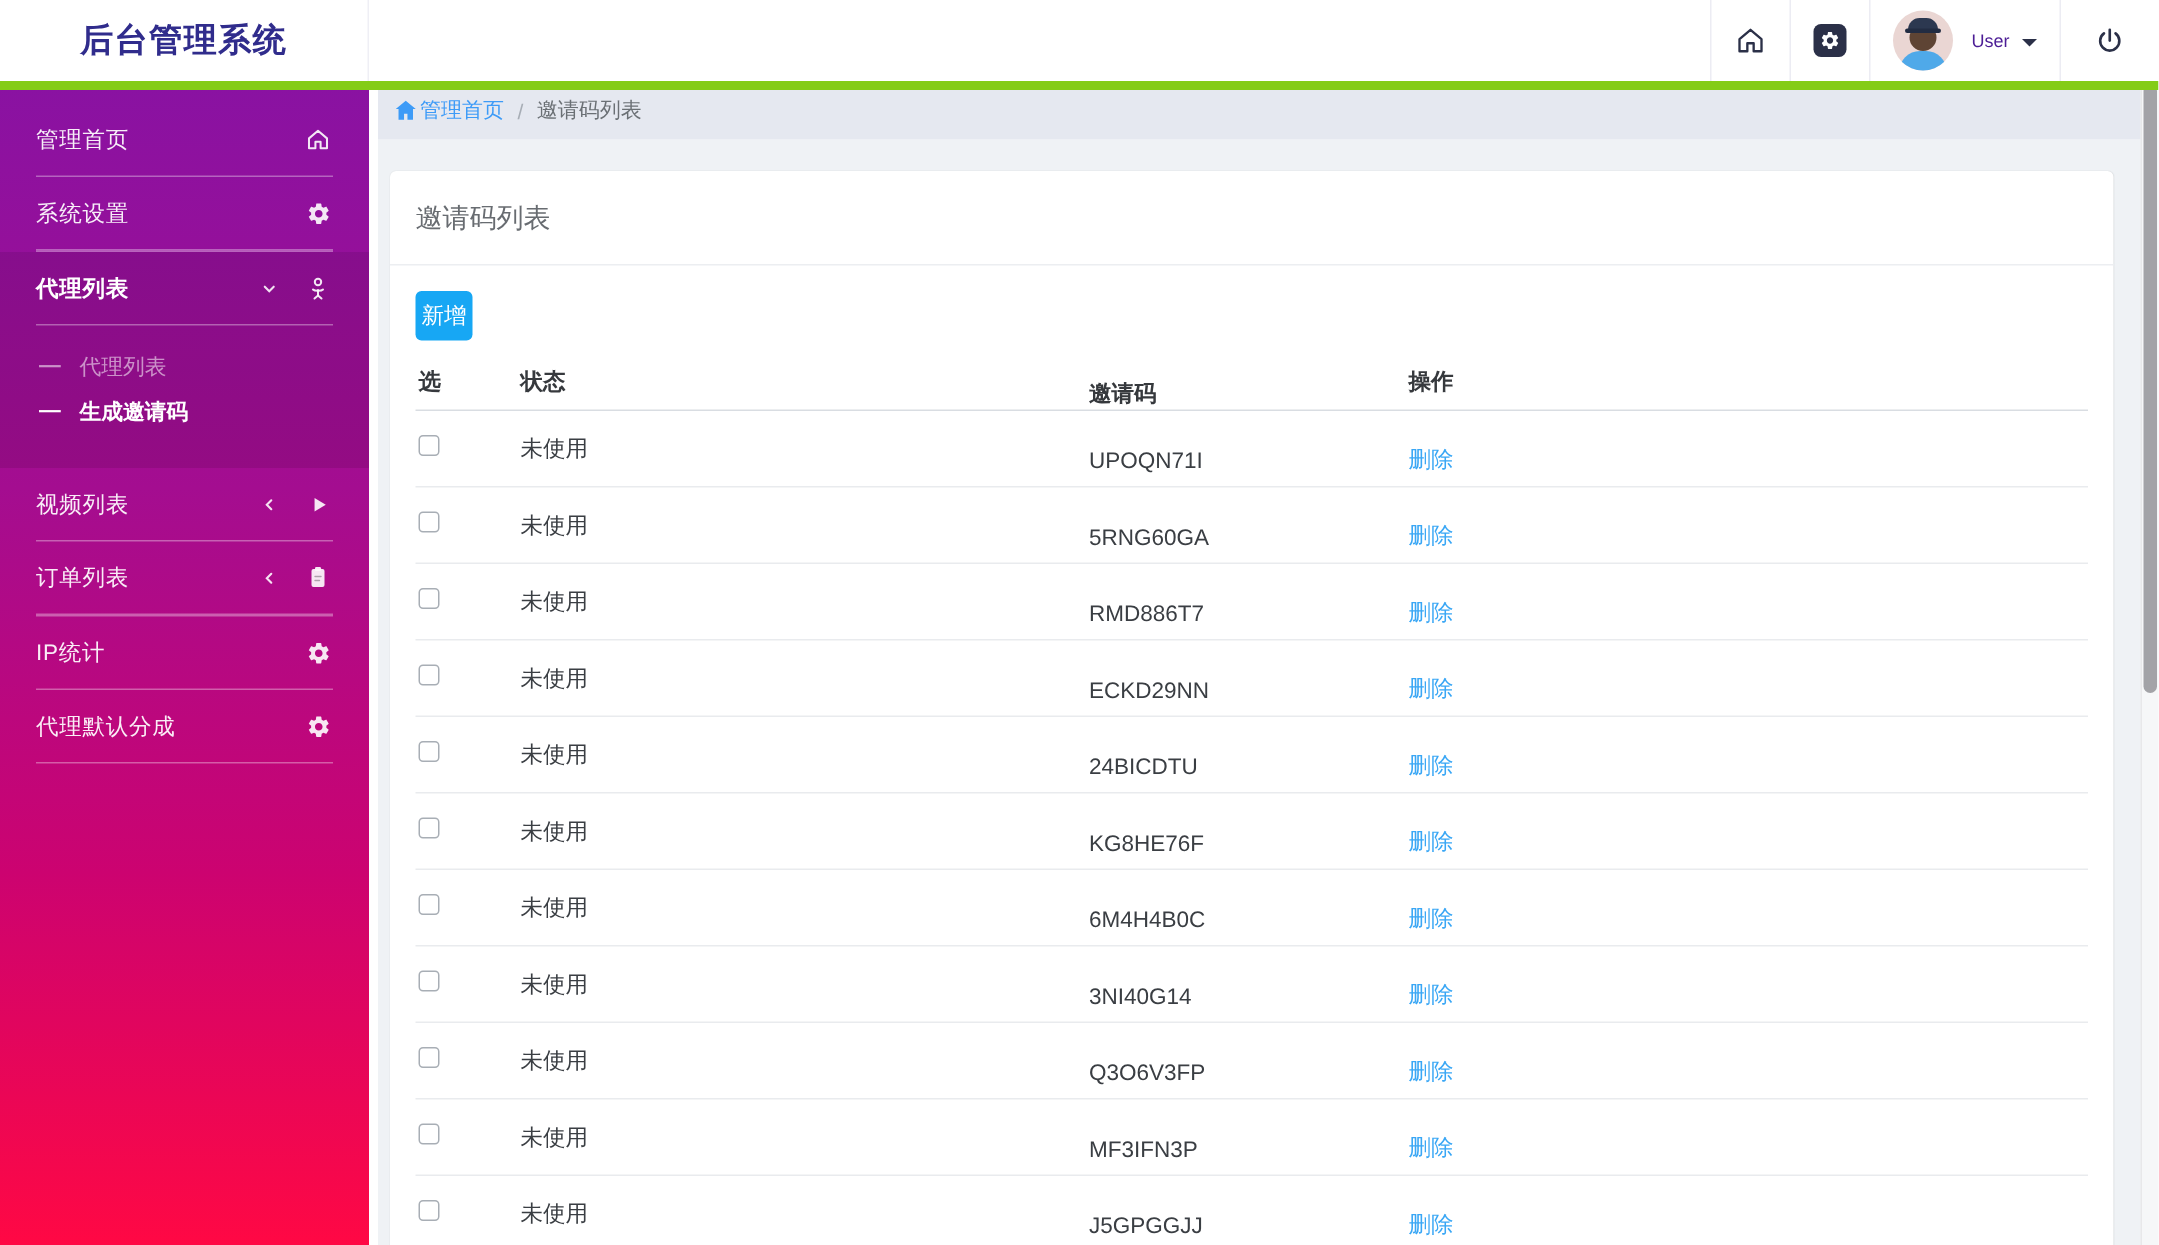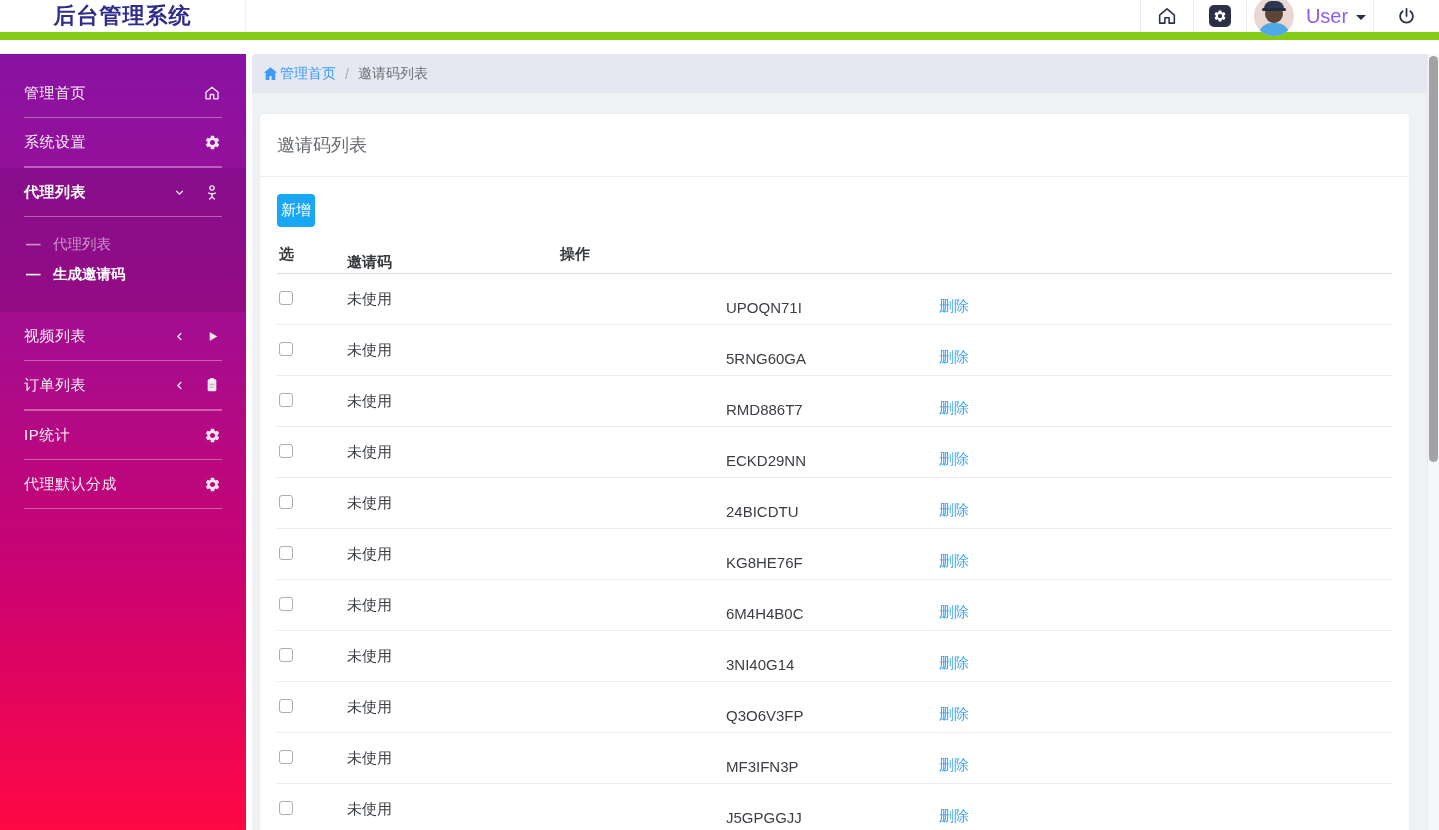--- a/index.html
+++ b/index.html
@@ -5,22 +5,22 @@
   * { box-sizing: border-box; }
   html,body { margin:0; padding:0; }
   body {
     width:1439px; height:830px; overflow:hidden; position:relative;
     font-family:"Liberation Sans","DejaVu Sans",sans-serif;
     background:#ffffff;
   }
 
   
   .header {
-    position:absolute; top:0; left:0; width:1439px; height:40px;
-    background:#ffffff; border-bottom:8px solid #84cc16;
+    position:absolute; top:0; left:0; width:1439px; height:60px;
+    background:#ffffff; border-bottom:6px solid #84cc16;
     display:flex; align-items:stretch; z-index:10;
   }
   .logo {
     width:246px; display:flex; align-items:center; justify-content:center;
     font-size:22px; font-weight:bold; color:#302C8C;
     border-right:1px solid #EFEFF5; letter-spacing:1px;
   }
   .header-spacer { flex:1; }
   .header-actions { display:flex; height:100%; }
   .h-section {
@@ -36,21 +36,21 @@
     display:flex; align-items:center; justify-content:center;
   }
   .avatar {
     width:40px; height:40px; border-radius:50%; background:#EAD6D3;
     position:relative; overflow:hidden; margin-right:12px; flex:none;
   }
   .avatar .head { position:absolute; left:11px; top:9px; width:18px; height:18px; border-radius:50%; background:#5E4434; }
   .avatar .cap  { position:absolute; left:10px; top:5px; width:20px; height:10px; border-radius:10px 10px 3px 3px; background:#2C3850; }
   .avatar .brim { position:absolute; left:8px; top:12px; width:24px; height:3px; border-radius:2px; background:#222C42; }
   .avatar .shirt{ position:absolute; left:4px; top:27px; width:32px; height:18px; border-radius:14px 14px 0 0; background:#4FA9E9; }
-  .user-label { font-size:20px; color:#8b5cf6; }
+  .user-label { font-size:12px; color:#4c1d95; }
   .caret-down {
     width:0; height:0; margin-left:8px; margin-top:2px;
     border-left:5px solid transparent; border-right:5px solid transparent;
     border-top:5px solid #2B3048;
   }
 
   
   .sidebar {
     position:absolute; top:54px; left:0; width:246px; height:776px;
     background:linear-gradient(180deg,#8912A2 0%,#A40D90 35%,#CC0370 68%,#FF0844 100%);
@@ -311,20 +311,21 @@
 <div class="card">
   <div class="card-header">
     <span>邀请码列表</span>
   </div>
   <div class="card-body">
     <button class="btn-add">新增</button>
 
     <div class="table">
       <div class="t-head">
         <span class="c1">选</span>
+        <span class="c2">状态</span>
         <span class="c3">邀请码</span>
         <span class="c4">操作</span>
       </div>
       <div>
   <div class="t-row">
     <span class="c1">
       <span class="checkbox"></span>
     </span>
     <span class="c2">未使用</span>
     <span class="c3">UPOQN71I</span>

